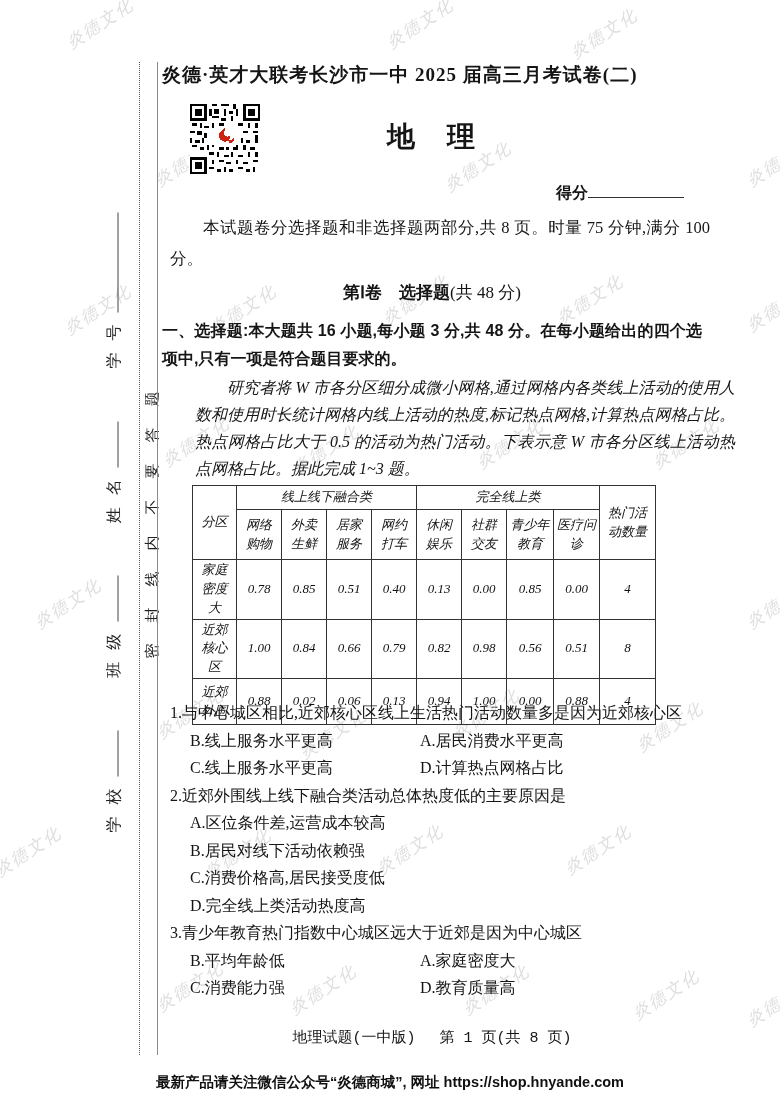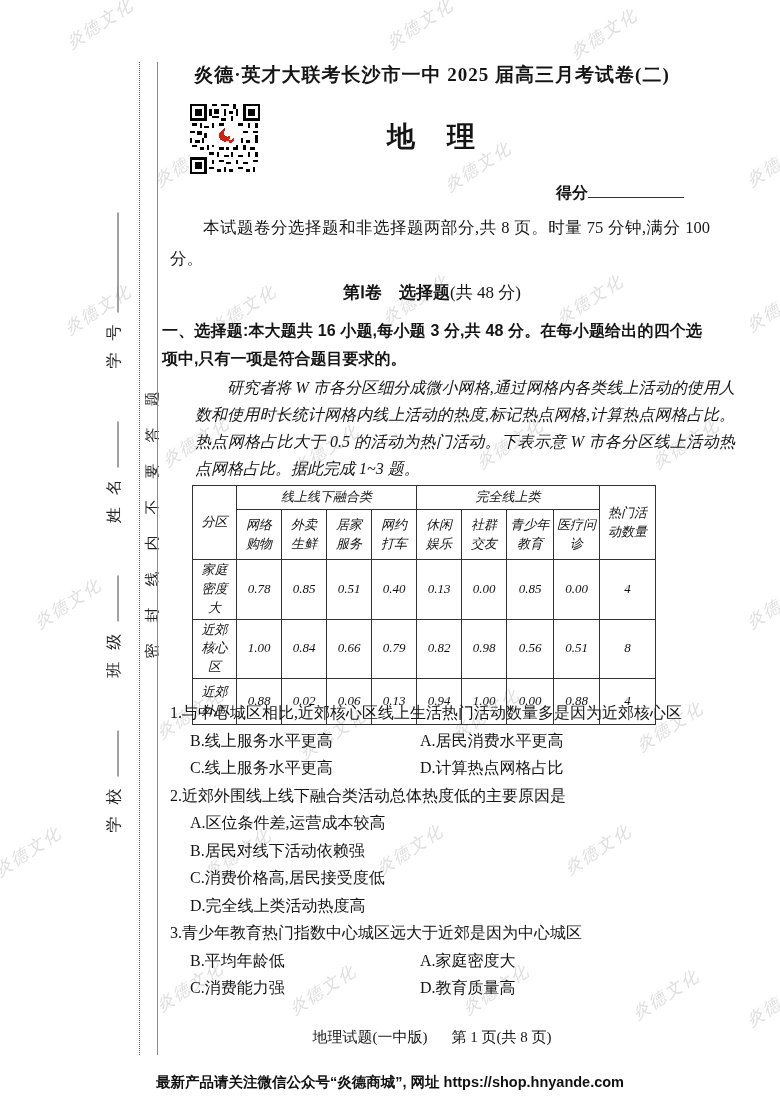--- a/index.html
+++ b/index.html
@@ -19,21 +19,21 @@
   .line-long{width:100px;}
   #seal-text{left:8px;top:505px;font-size:15px;letter-spacing:21px;color:#222;
       font-family:"Liberation Serif",serif;}
   .vline-dotted{position:absolute;left:139px;top:62px;height:993px;width:0;
       border-left:1px dotted #555;}
   .vline-solid{position:absolute;left:157px;top:62px;height:993px;width:0;
       border-left:1px solid #8a8a8a;}
   
   #content{position:absolute;left:162px;top:0;width:540px;height:1104px;}
   .abs{position:absolute;}
-  #exam-title{top:62px;left:0;width:100%;text-align:center;font-weight:700;
+  #exam-title{top:62px;left:0;width:100%;text-align:left;font-weight:700;
       font-size:19px;letter-spacing:1px;font-family:"Liberation Serif",serif;}
   #qr{top:104px;left:28px;width:70px;height:70px;}
   #subject-title{top:118px;left:0;width:100%;text-align:center;font-weight:700;
       font-size:28px;font-family:"Liberation Sans",sans-serif;letter-spacing:2px;}
   #score-row{top:183px;left:394px;font-family:"Liberation Sans",sans-serif;
       font-weight:700;font-size:16px;}
   #score-line{display:inline-block;width:96px;border-bottom:1px solid #333;height:14px;}
   #intro{top:212px;left:8px;width:540px;font-size:16.5px;line-height:31px;
       text-align:justify;text-indent:2em;}
   #section-title{top:281px;left:0;width:100%;text-align:center;font-size:17px;}
@@ -47,21 +47,21 @@
   #hot-table{top:485px;left:30px;border-collapse:collapse;table-layout:fixed;width:463px;
       font-size:13px;font-style:italic;color:#111;}
   #hot-table td{border:1px solid #333;text-align:center;vertical-align:middle;
       padding:1px 3px;line-height:1.45;}
   
   #questions{top:699px;left:0;width:540px;font-size:16px;line-height:27.5px;}
   .question{margin:0 0 0 8px;padding-left:20px;text-indent:-20px;text-align:justify;}
   .opts-grid{margin-left:28px;display:grid;grid-template-columns:230px auto;}
   .opts-col{margin-left:28px;}
   .opt{white-space:nowrap;}
-  #footer-line{top:1028px;left:0;width:100%;text-align:center;font-size:15px;}
+  #footer-line{top:1028px;left:0;width:100%;text-align:center;font-size:15px;font-family:Liberation Mono, monospace;}
   #footer-line .gap{display:inline-block;width:24px;}
   #promo{position:absolute;top:1073px;left:0;width:780px;text-align:center;
       font-family:"Liberation Sans",sans-serif;font-weight:700;font-size:14.5px;color:#111;}
 </style>
 </head>
 <body>
 
 <div id="page">
 
   <span class="wm" style="left:62px;top:12px">炎德文化</span>

